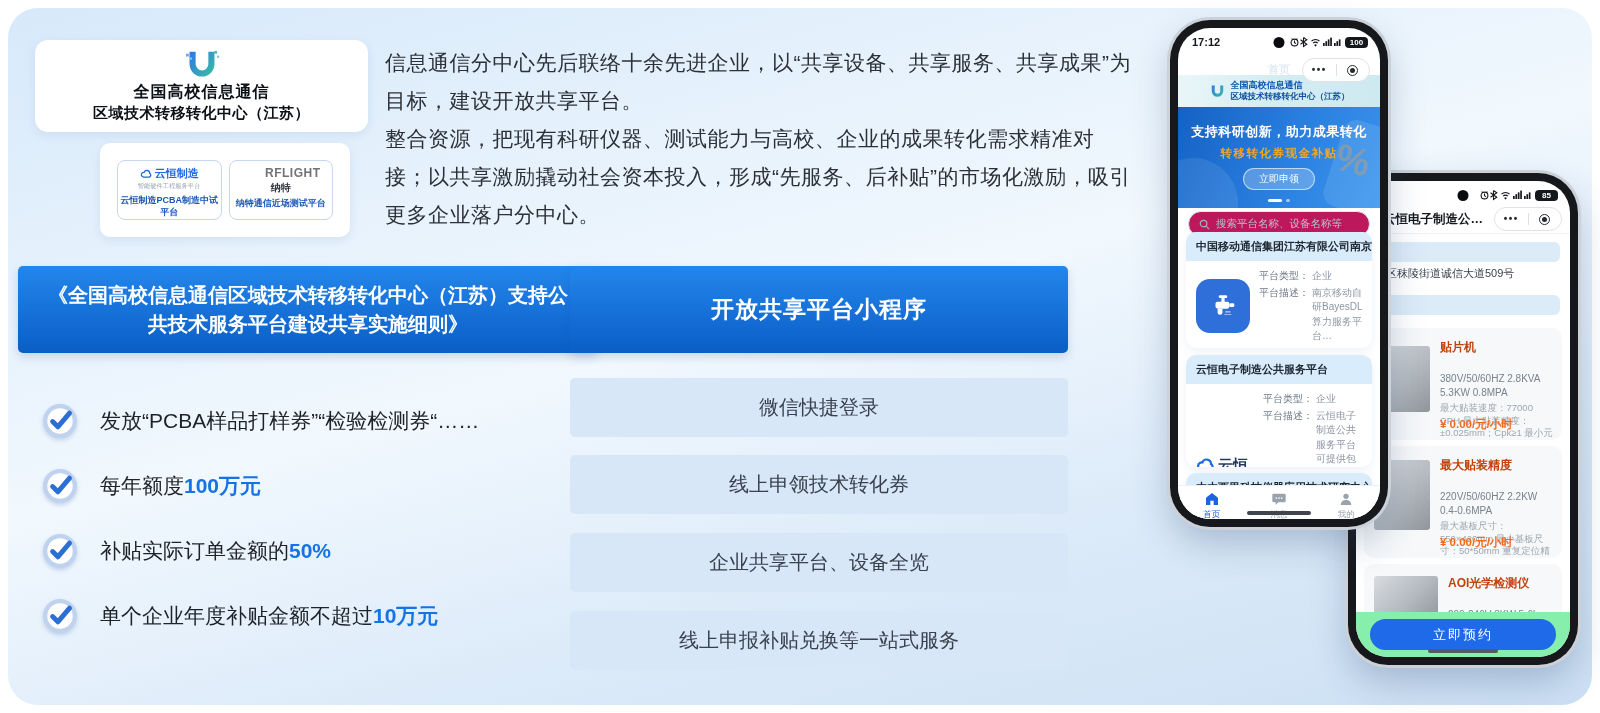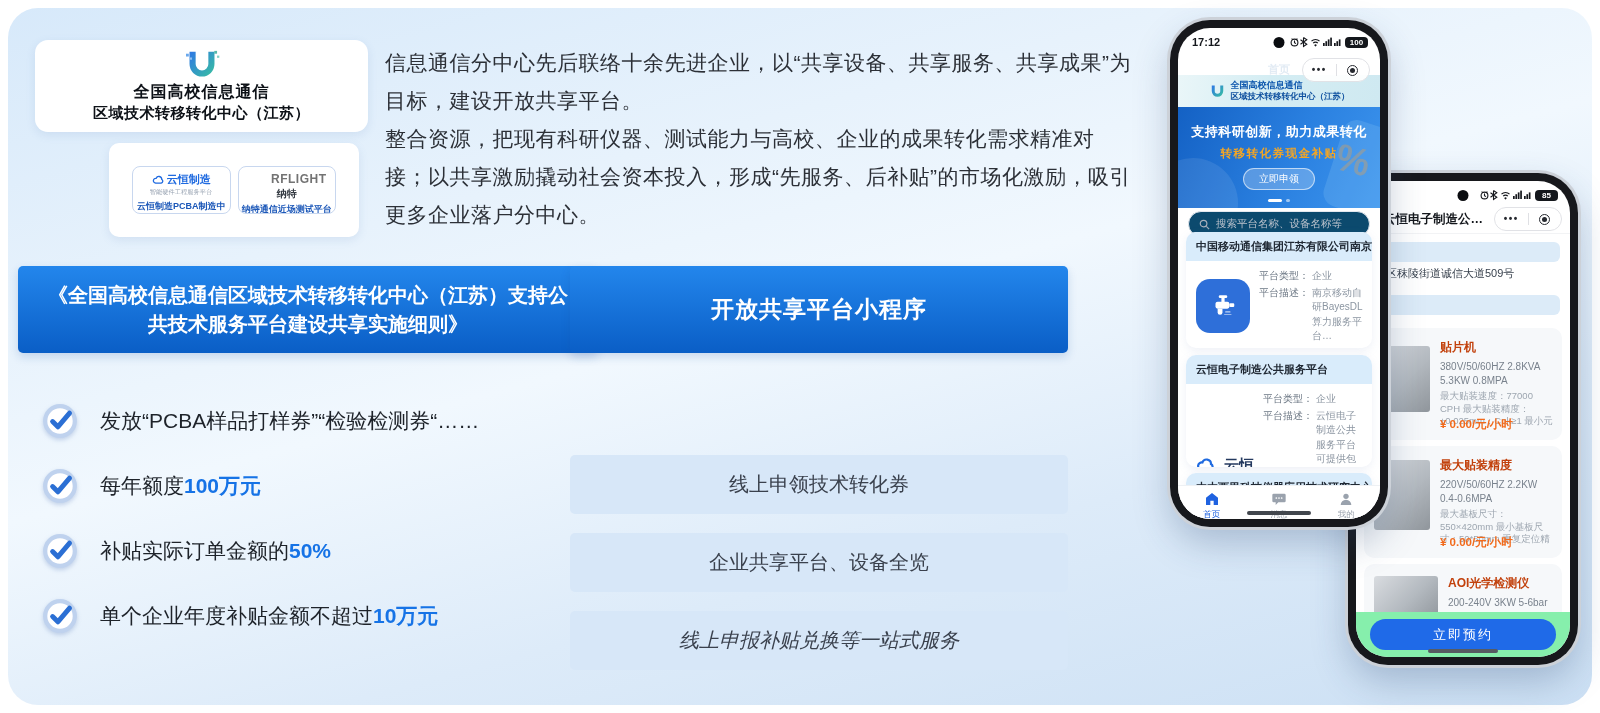--- a/index.html
+++ b/index.html
@@ -9,22 +9,22 @@
          background:linear-gradient(165deg,#d7e9fa 0%,#e7f2fc 28%,#f1f8fe 46%,#ddebf9 70%,#cce0f4 100%);}
 
   
   .org-card{position:absolute;left:35px;top:40px;width:333px;height:92px;background:#fff;border-radius:13px;
             box-shadow:0 3px 10px rgba(90,130,185,.14);display:flex;flex-direction:column;align-items:center;
             justify-content:center;gap:1px;}
   .org-line1{font-size:16px;font-weight:900;color:#0d1117;letter-spacing:1px;}
   .org-line2{font-size:15px;font-weight:900;color:#0d1117;letter-spacing:.5px;}
 
   
-  .partners{position:absolute;left:109px;top:143px;width:250px;height:94px;background:#fff;border-radius:10px;
-            box-shadow:0 3px 10px rgba(90,130,185,.14);display:flex;gap:7px;padding:23px;box-sizing:border-box;}
+  .partners{position:absolute;left:100px;top:143px;width:250px;height:94px;background:#fff;border-radius:10px;
+            box-shadow:0 3px 10px rgba(90,130,185,.14);display:flex;gap:7px;padding:17px;box-sizing:border-box;}
   .partner{flex:1;border:1px solid #c8d7ef;border-radius:8px;display:flex;flex-direction:column;align-items:center;
            padding:5px 2px 3px;box-sizing:border-box;overflow:hidden;}
   .logo-row{display:flex;align-items:center;gap:2px;}
   .pname-yh{font-size:11px;font-weight:bold;color:#1f6ae0;white-space:nowrap;}
   .psub-yh{font-size:8px;color:#97a2b1;white-space:nowrap;transform:scale(.78);}
   .pname-rf{font-size:12px;font-weight:bold;color:#737373;letter-spacing:.5px;margin-left:24px;}
   .psub-rf{font-size:10px;font-weight:bold;color:#343a42;margin-top:1px;}
   .pname-mm{font-size:10px;font-weight:bold;color:#2aa07c;white-space:nowrap;}
   .pcap{margin-top:3px;font-size:9px;font-weight:bold;color:#1b57b8;text-align:center;line-height:1.3;}
 
@@ -92,30 +92,30 @@
              transform:rotate(14deg);z-index:0;}
   .hero-title{position:relative;margin-top:16px;font-size:13px;font-weight:bold;letter-spacing:.5px;z-index:1;}
   .hero-sub{position:relative;margin-top:5px;font-size:11.5px;font-weight:bold;color:#f5a623;letter-spacing:1.5px;z-index:1;}
   .hero-btn{position:relative;margin:7px auto 0;width:70px;height:20px;line-height:20px;border-radius:11px;
             background:rgba(255,255,255,.24);border:1px solid rgba(255,255,255,.6);font-size:10px;z-index:1;}
   .hero-dots{position:absolute;bottom:6px;left:0;right:0;display:flex;justify-content:center;gap:4px;align-items:center;}
   .hd-bar{width:14px;height:3.5px;border-radius:2px;background:#fff;}
   .hd-dot{width:3.5px;height:3.5px;border-radius:50%;background:rgba(255,255,255,.55);}
 
   .search{position:absolute;top:183px;left:10px;right:10px;height:26px;border:1px solid #e4e8ee;border-radius:14px;
-          background:#0c4a6e;display:flex;align-items:center;gap:6px;padding:0 10px;box-sizing:border-box;
+          background:#be185d;display:flex;align-items:center;gap:6px;padding:0 10px;box-sizing:border-box;
           color:#b9c1cb;font-size:10.5px;}
 
   .mcard{position:absolute;left:8px;right:8px;background:#fff;border-radius:10px;overflow:hidden;
          box-shadow:0 3px 10px rgba(120,150,190,.13);}
   .mhead{background:#d9ecfb;padding:7px 10px;font-size:11px;font-weight:bold;color:#202934;white-space:nowrap;overflow:hidden;}
   .mbody{display:flex;padding:8px 8px 10px 10px;gap:9px;}
   .appicon{width:54px;height:54px;border-radius:14px;background:#2e6fd9;flex:none;display:flex;align-items:center;
            justify-content:center;margin-top:10px;}
-  .clogo{width:58px;flex:none;display:flex;align-items:center;justify-content:space-between;gap:2px;margin-top:26px;}
+  .clogo{width:58px;flex:none;display:flex;align-items:center;justify-content:flex-start;gap:2px;margin-top:26px;}
   .clogo-text{font-size:15px;font-weight:900;color:#24395f;}
   .fields{flex:1;font-size:10px;line-height:1.45;min-width:0;}
   .frow{display:flex;gap:3px;margin-bottom:2px;}
   .flabel{color:#6d7885;flex:none;}
   .fvalue{color:#8b95a1;}
   .card1{top:204px;height:116px;}
   .card2{top:327px;height:112px;}
   .card3{top:445px;height:70px;}
 
   .tabbar{position:absolute;left:0;right:0;top:457px;bottom:0;background:#fff;border-top:1px solid #eef1f4;
@@ -132,21 +132,21 @@
   .band{position:absolute;left:10px;right:10px;height:20px;background:#dcebf8;border-radius:6px;}
   .band1{top:61px;} .band2{top:114px;}
   .addr{position:absolute;top:85px;left:8px;right:10px;font-size:11px;color:#39424e;white-space:nowrap;overflow:hidden;}
   .dev{position:absolute;left:8px;right:8px;background:#f6f8fa;border-radius:10px;overflow:hidden;}
   .dev1{top:147px;height:112px;} .dev2{top:265px;height:112px;} .dev3{top:383px;height:80px;}
   .dthumb{position:absolute;left:10px;width:56px;border-radius:3px;
           background:linear-gradient(135deg,#d9dce0 0%,#b3b9bf 55%,#8f959b 100%);}
   .dt1{top:18px;height:66px;} .dt2{top:14px;height:70px;} .dt3{top:12px;height:46px;width:64px;}
   .dinfo{margin-left:76px;padding:11px 8px 0 0;}
   .dname{font-size:12px;font-weight:bold;color:#c2410c;}
-  .dspec1{margin-top:4px;font-size:10px;color:#79828d;line-height:1.35;}
+  .dspec1{margin-top:16px;font-size:10px;color:#79828d;line-height:1.35;}
   .dspec2{margin-top:3px;font-size:9.5px;color:#9da6b0;line-height:1.32;max-height:38px;overflow:hidden;}
   .dprice{position:absolute;left:76px;bottom:8px;font-size:11.5px;font-weight:bold;color:#f26a1b;}
   .dev3 .dspec2{opacity:.55;}
   .bottombar2{position:absolute;left:0;right:0;top:431px;bottom:0;background:#86efac;z-index:4;}
   .reserve{position:absolute;left:14px;right:14px;top:7px;height:31px;border-radius:17px;background:#1f6ae8;
            color:#fff;font-size:13px;display:flex;align-items:center;justify-content:center;letter-spacing:2px;}
   .homebar2{position:absolute;left:50%;transform:translateX(-50%);bottom:4px;width:70px;height:4px;border-radius:2px;
             background:#565b62;}
 </style>
 </head>
@@ -221,23 +221,24 @@
     <div class="chk-text"><span>补贴实际订单金额的</span><span class="chk-hl">50%</span></div>
   </div>
   <div class="chk-row" style="top:597px;">
     <svg class="chk-icon" width="36" height="36" viewBox="0 0 34 34">
       <circle cx="17" cy="17" r="14" fill="#fff" stroke="#bfd2ee" stroke-width="4"></circle>
       <path d="M10 17.5 L15 22.5 L26 9.5" stroke="#2b6fd4" stroke-width="4.6" fill="none" stroke-linecap="round" stroke-linejoin="round"></path>
     </svg>
     <div class="chk-text"><span>单个企业年度补贴金额不超过</span><span class="chk-hl">10万元</span></div>
   </div>
 
+  <div class="feature" style="top:378px;">微信快捷登录</div>
   <div class="feature" style="top:455px;">线上申领技术转化券</div>
   <div class="feature" style="top:533px;">企业共享平台、设备全览</div>
-  <div class="feature" style="top:611px;font-style:italic;">线上申报补贴兑换等一站式服务</div>
+  <div class="feature" style="top:611px;">线上申报补贴兑换等一站式服务</div>
 
   <div class="phone phone2">
     <div class="screen">
       <div class="punch"></div>
       <div class="statusrow">
         <span class="sicons">
           <svg width="52" height="12" viewBox="0 0 52 12">
             <g stroke="#16181d" fill="none" stroke-width="1.1">
               <circle cx="4.5" cy="6.5" r="3.4"></circle>
                 <path d="M4.5 4.6 V6.6 L6 7.6 M1.6 2.6 L2.8 3.6 M7.4 2.6 L6.2 3.6"></path>

